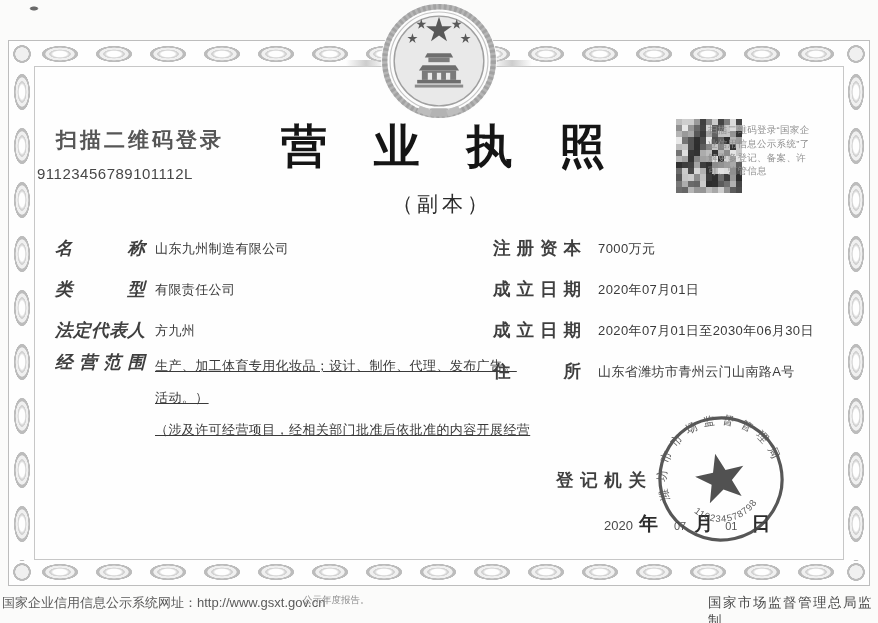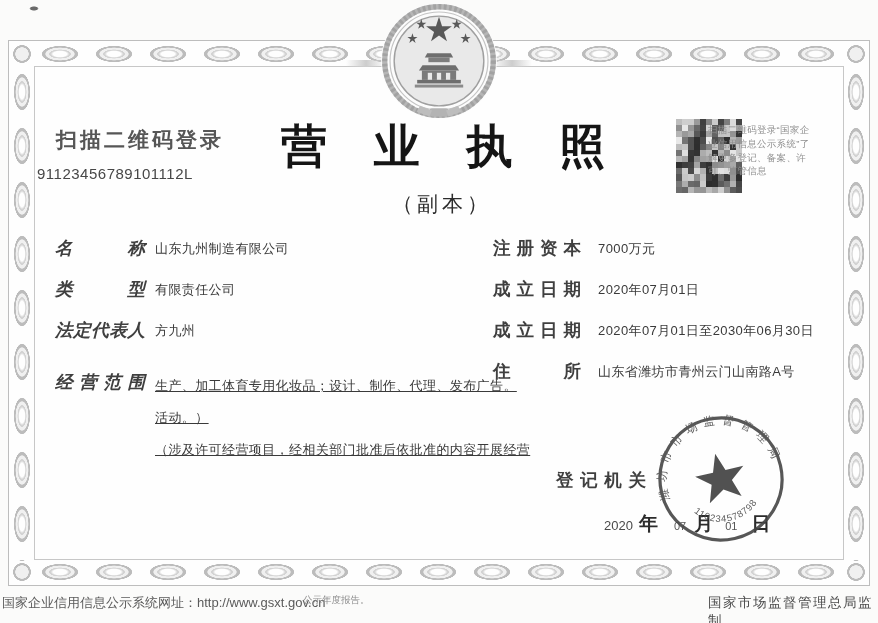--- a/index.html
+++ b/index.html
@@ -293,21 +293,21 @@
   <span class="fvalue val-l">山东九州制造有限公司</span>
 </div>
 <div class="row" style="left:55px; top:277px;">
   <span class="flabel lab-l">类型</span>
   <span class="fvalue val-l">有限责任公司</span>
 </div>
 <div class="row" style="left:55px; top:318px;">
   <span class="flabel lab-l">法定代表人</span>
   <span class="fvalue val-l">方九州</span>
 </div>
-<div class="row" style="left:55px; top:370px;">
+<div class="row" style="left:55px; top:350px;">
   <span class="flabel lab-l">经营范围</span>
   <span class="fvalue val-l scope-lines" style="padding-top:0; line-height:32px;text-decoration:underline;">
     <div>生产、加工体育专用化妆品；设计、制作、代理、发布广告。</div>
     <div>活动。）</div>
     <div>（涉及许可经营项目，经相关部门批准后依批准的内容开展经营</div>
   </span>
 </div>
 
 <div class="row" style="left:493px; top:236px;">
   <span class="flabel lab-r">注册资本</span>

